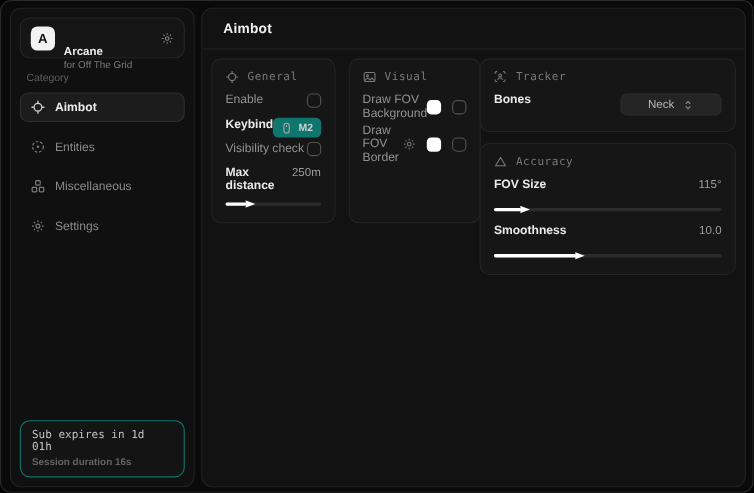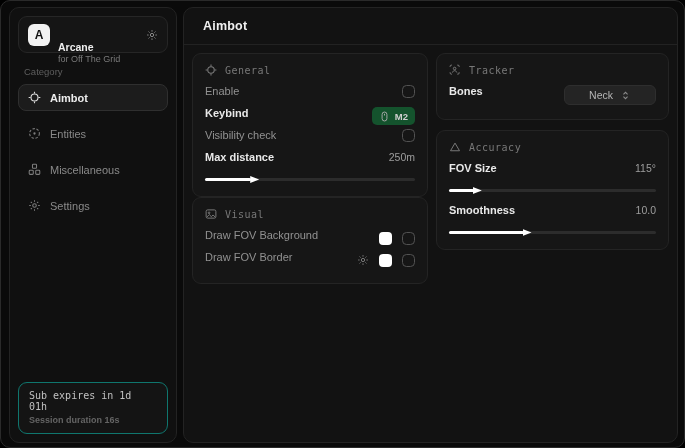--- a/index.html
+++ b/index.html
@@ -53,21 +53,21 @@
     position:absolute; left:182px; top:6px; width:495px; height:436px;
     background:#121212; border:1px solid #232323; border-radius:10px;
     display:flex; flex-direction:column; overflow:hidden;
   }
   .main-header {
     height:37px; flex-shrink:0; border-bottom:1px solid #222;
     display:flex; align-items:center; padding:0 19px;
   }
   .main-title { color:#f0f0f0; font-size:12.5px; font-weight:bold; letter-spacing:.2px; }
   .content { display:flex; gap:8px; padding:8px; align-items:flex-start; }
-  .col-left { width:236px; display:flex; flex-direction:column; flex-shrink:0; }
+  .col-left { width:236px; display:flex; flex-direction:row; gap:12px; flex-shrink:0; }
   .col-right { flex:1; display:flex; flex-direction:column; gap:10px; }
   .card {
     background:#161616; border:1px solid #242424; border-radius:9px;
     padding:10px 12px 12px 12px;
   }
   .card-header {
     display:flex; align-items:center; gap:8px; color:#787878;
     font-family:"DejaVu Sans Mono", monospace; font-size:10px; letter-spacing:.5px;
     margin-bottom:7px;
   }
@@ -77,21 +77,21 @@
     padding:2px 0; font-size:11px;
   }
   .lbl-dim { color:#929292; }
   .lbl-strong { color:#e9e9e9; font-weight:bold; }
   .val { color:#9d9d9d; font-size:10.5px; }
   .checkbox {
     width:13px; height:13px; border:1.5px solid #525252; border-radius:4.5px;
     background:transparent; cursor:pointer; flex-shrink:0;
   }
   .badge {
-    display:flex; align-items:center; gap:5px; background:#14532d; border-radius:5px;
+    display:flex; align-items:center; gap:5px; background:#0f766e; border-radius:5px;
     padding:3px 7px; color:#cfcfcf; font-size:9.5px; font-weight:bold; cursor:pointer;
   }
   .badge .bicon { display:flex; color:#aaa; }
   .ctrl-group { display:flex; align-items:center; gap:10px; }
   .swatch { width:13px; height:13px; border-radius:4px; cursor:pointer; }
   .mini-gear { display:flex; color:#7a7a7a; cursor:pointer; }
   .select-btn {
     display:flex; align-items:center; gap:7px; background:#242424; border:1px solid #2e2e2e;
     border-radius:6px; padding:3px 24px; color:#b5b5b5; font-size:10.5px; cursor:pointer;
   }

